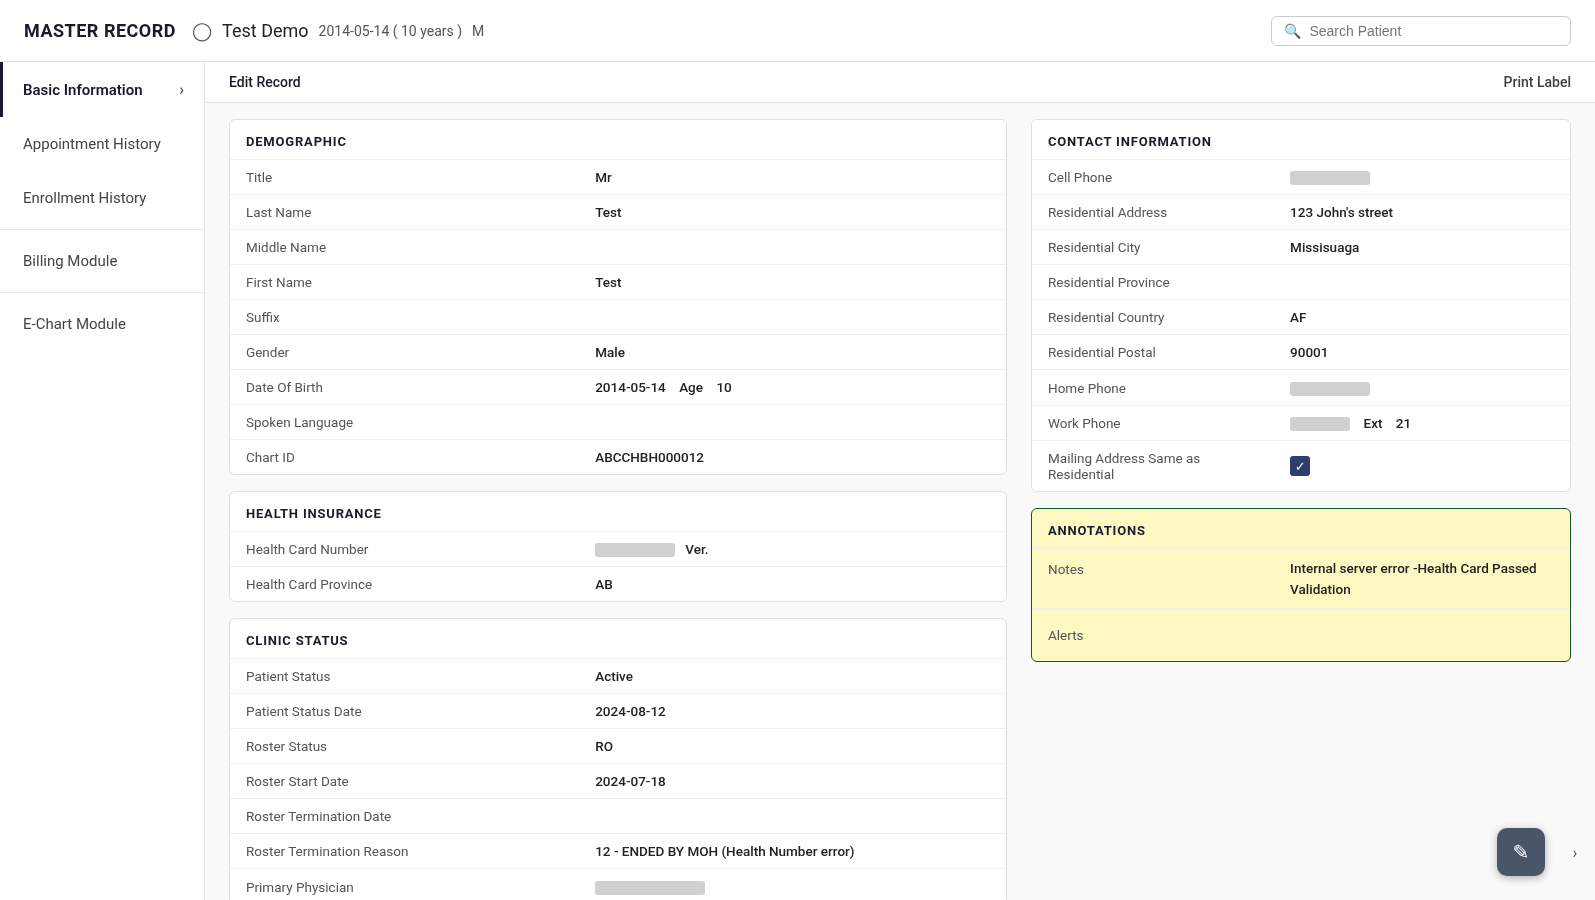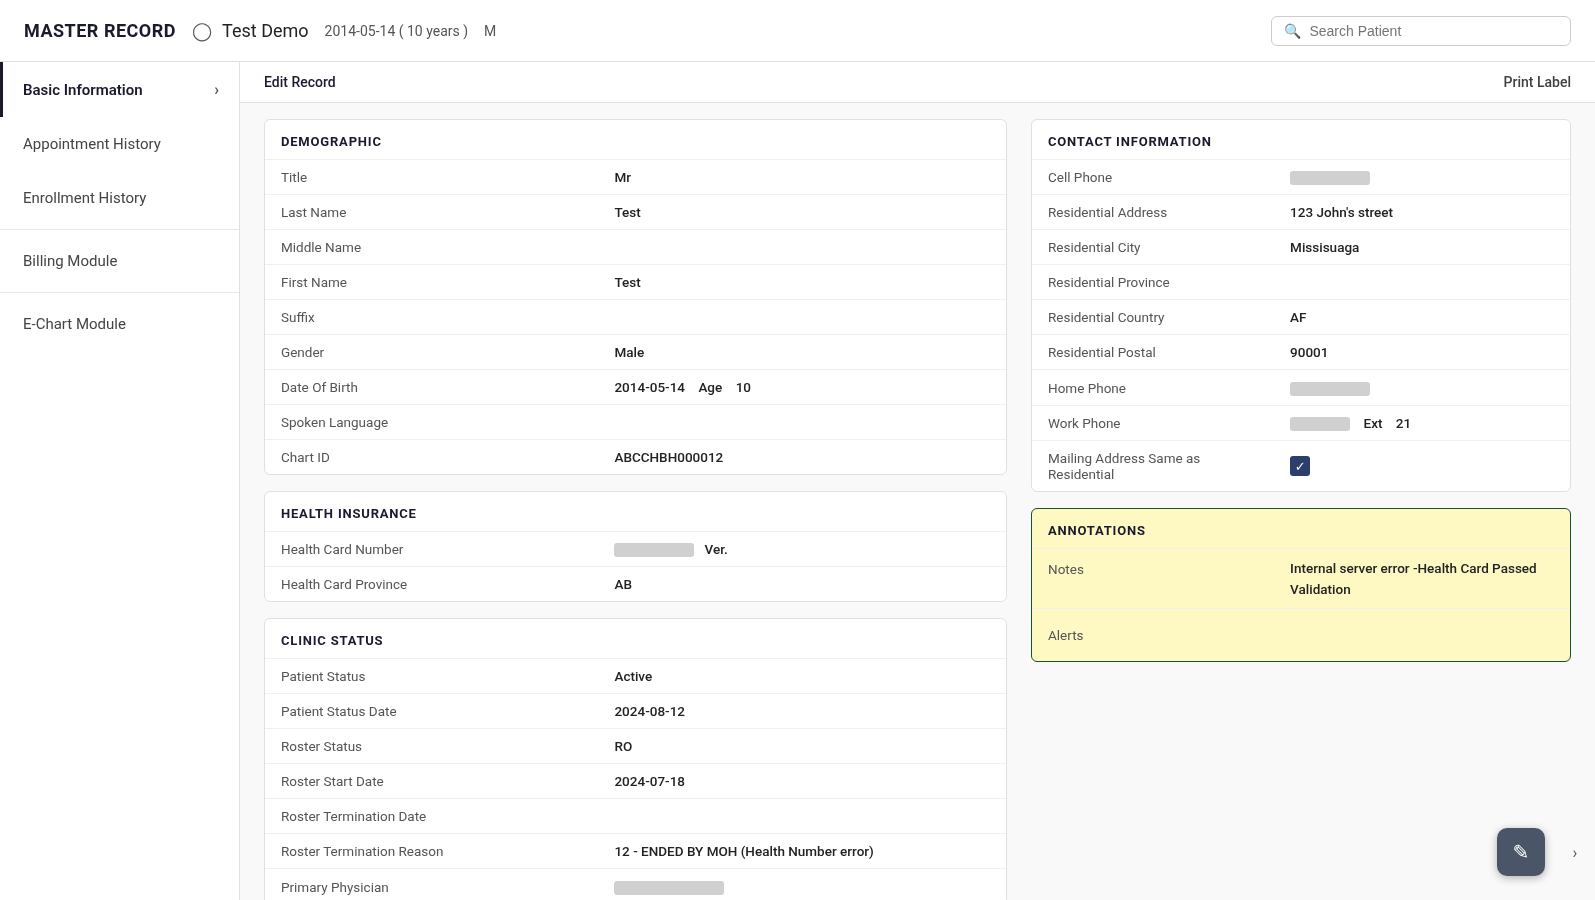--- a/index.html
+++ b/index.html
@@ -31,21 +31,20 @@
       font-size: 18px;
     }
     .patient-name {
       font-size: 18px;
       font-weight: 400;
       color: #222;
     }
     .patient-meta {
       font-size: 14px;
       color: #555;
-      margin-left: 6px;
     }
     .search-box {
       margin-left: auto;
       display: flex;
       align-items: center;
       border: 1px solid #ccc;
       border-radius: 6px;
       padding: 6px 12px;
       gap: 8px;
       min-width: 300px;
@@ -61,21 +60,21 @@
     }
 
     
     .layout {
       display: flex;
       height: calc(900px - 62px);
     }
 
     
     .sidebar {
-      width: 240px;
+      width: 205px;
       border-right: 1px solid #e0e0e0;
       background: #fff;
       flex-shrink: 0;
       padding-top: 0;
     }
     .sidebar-item {
       padding: 18px 20px;
       font-size: 15px;
       color: #444;
       cursor: pointer;

